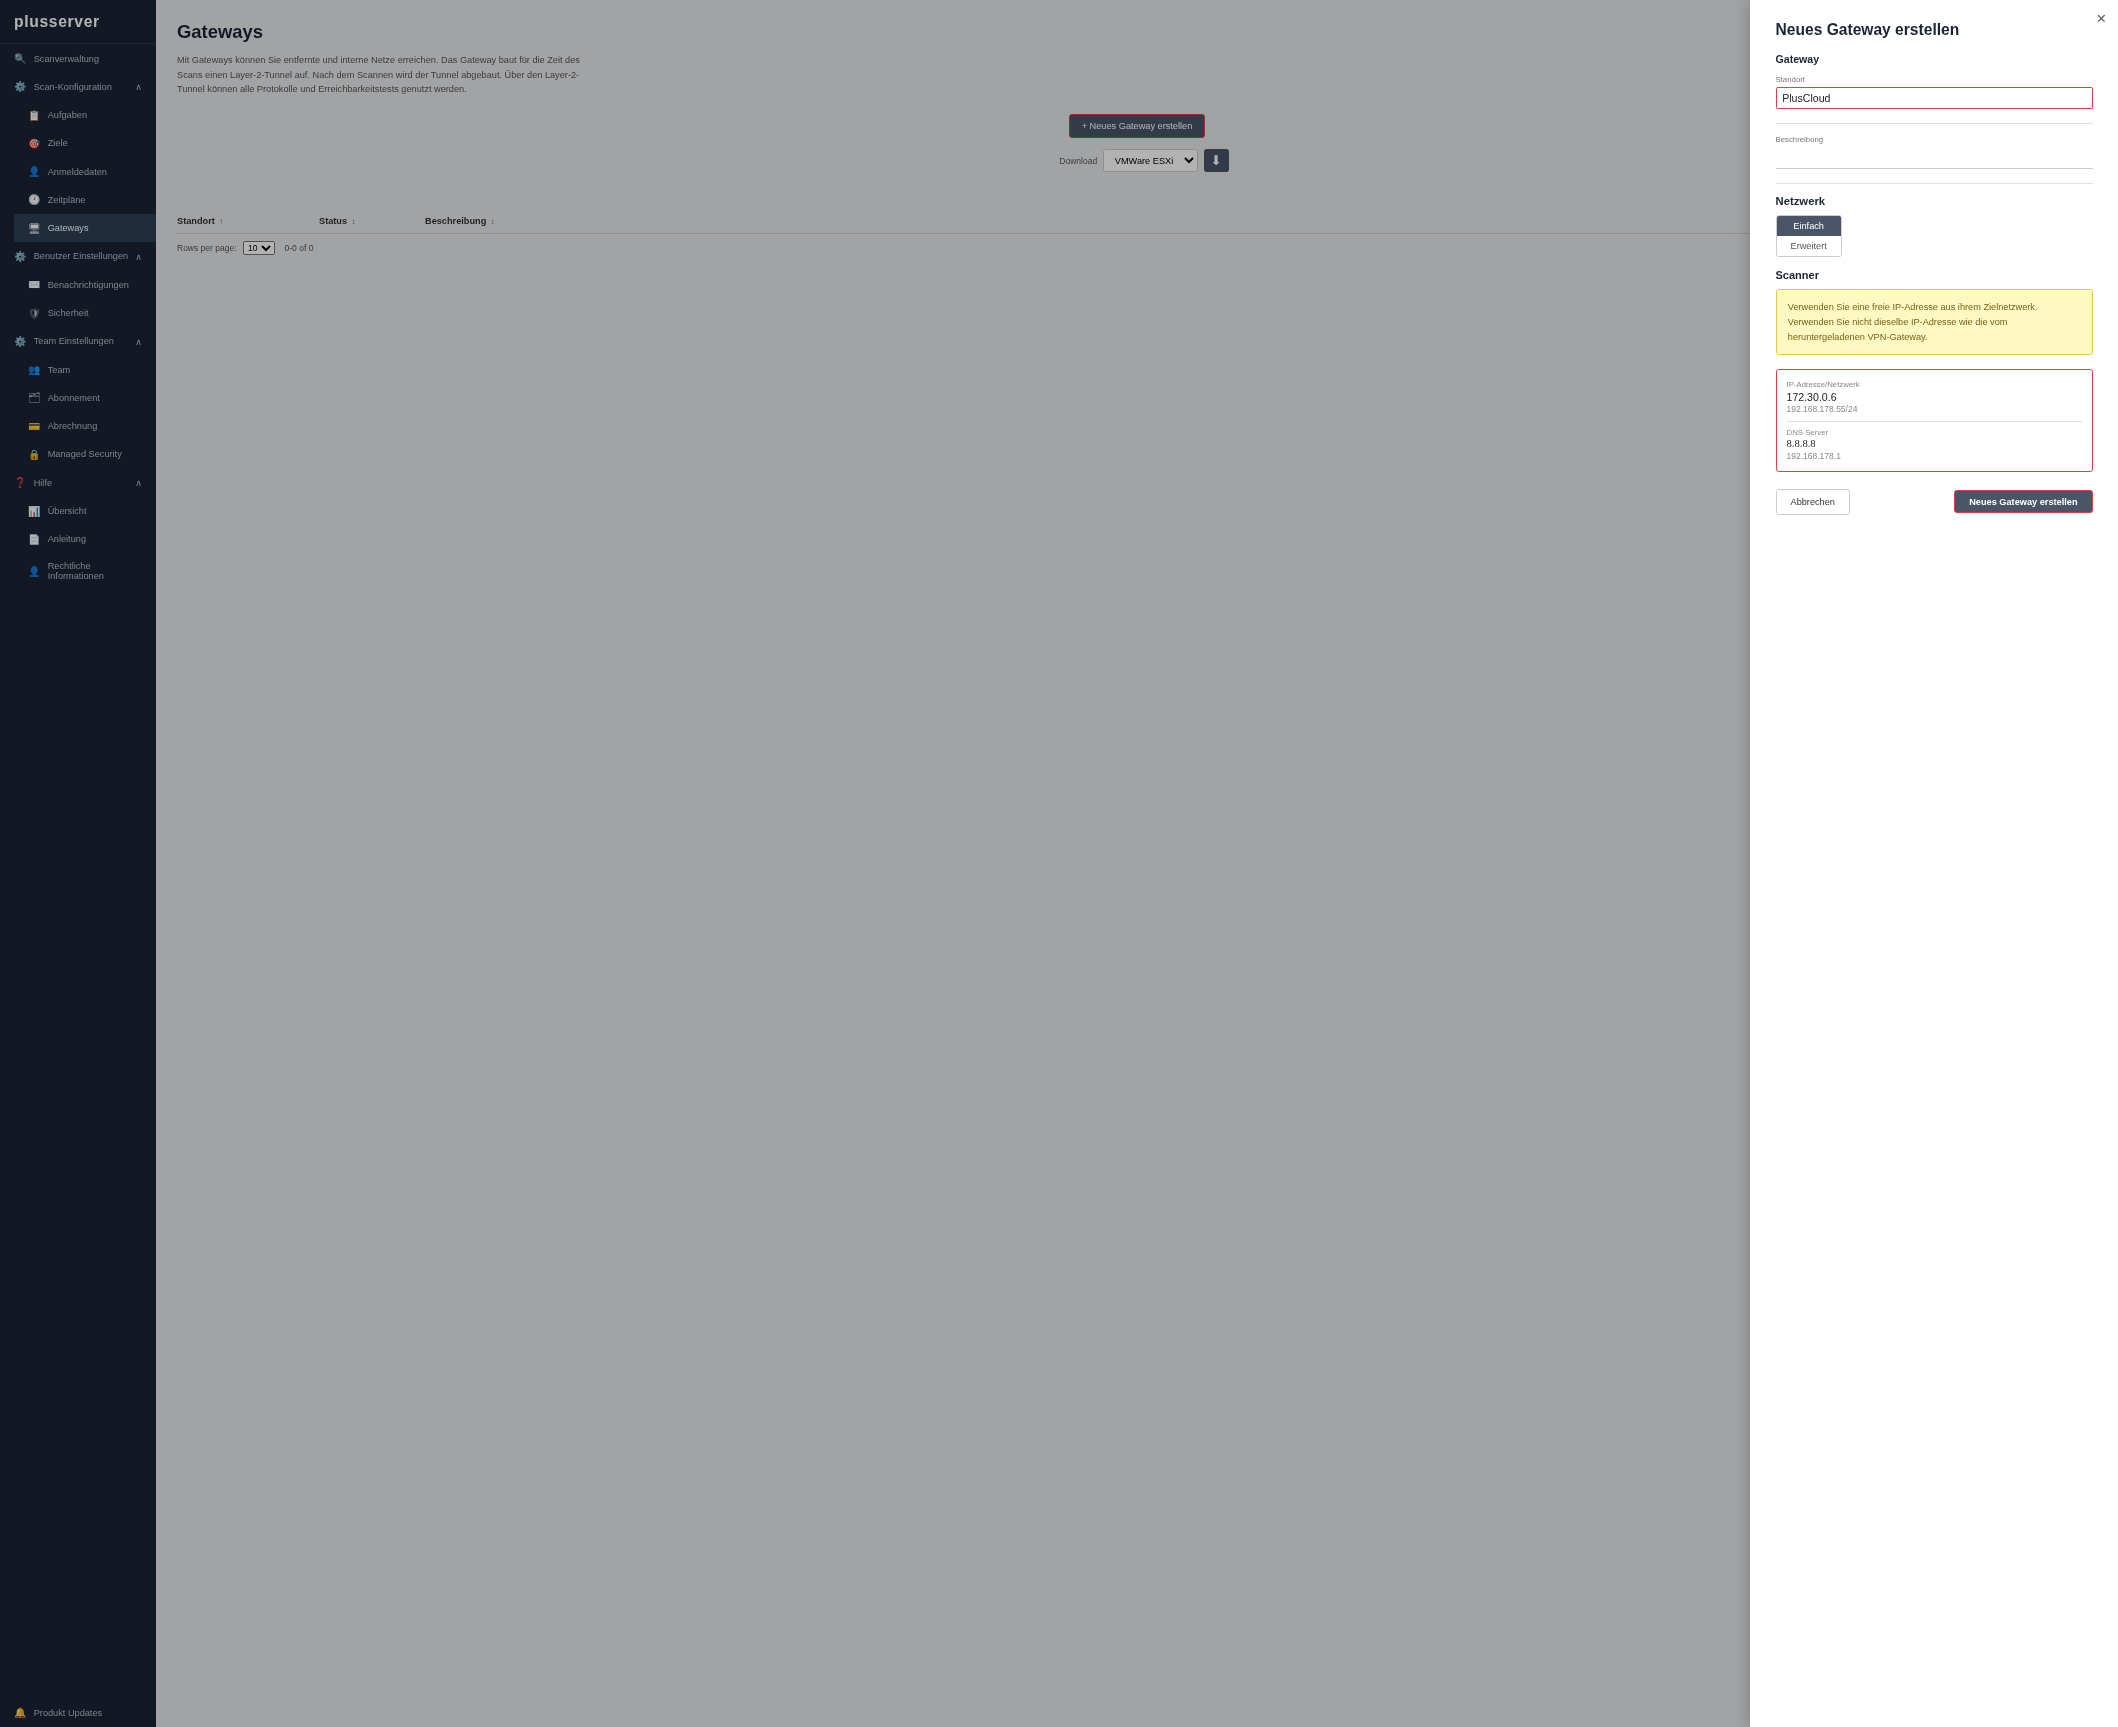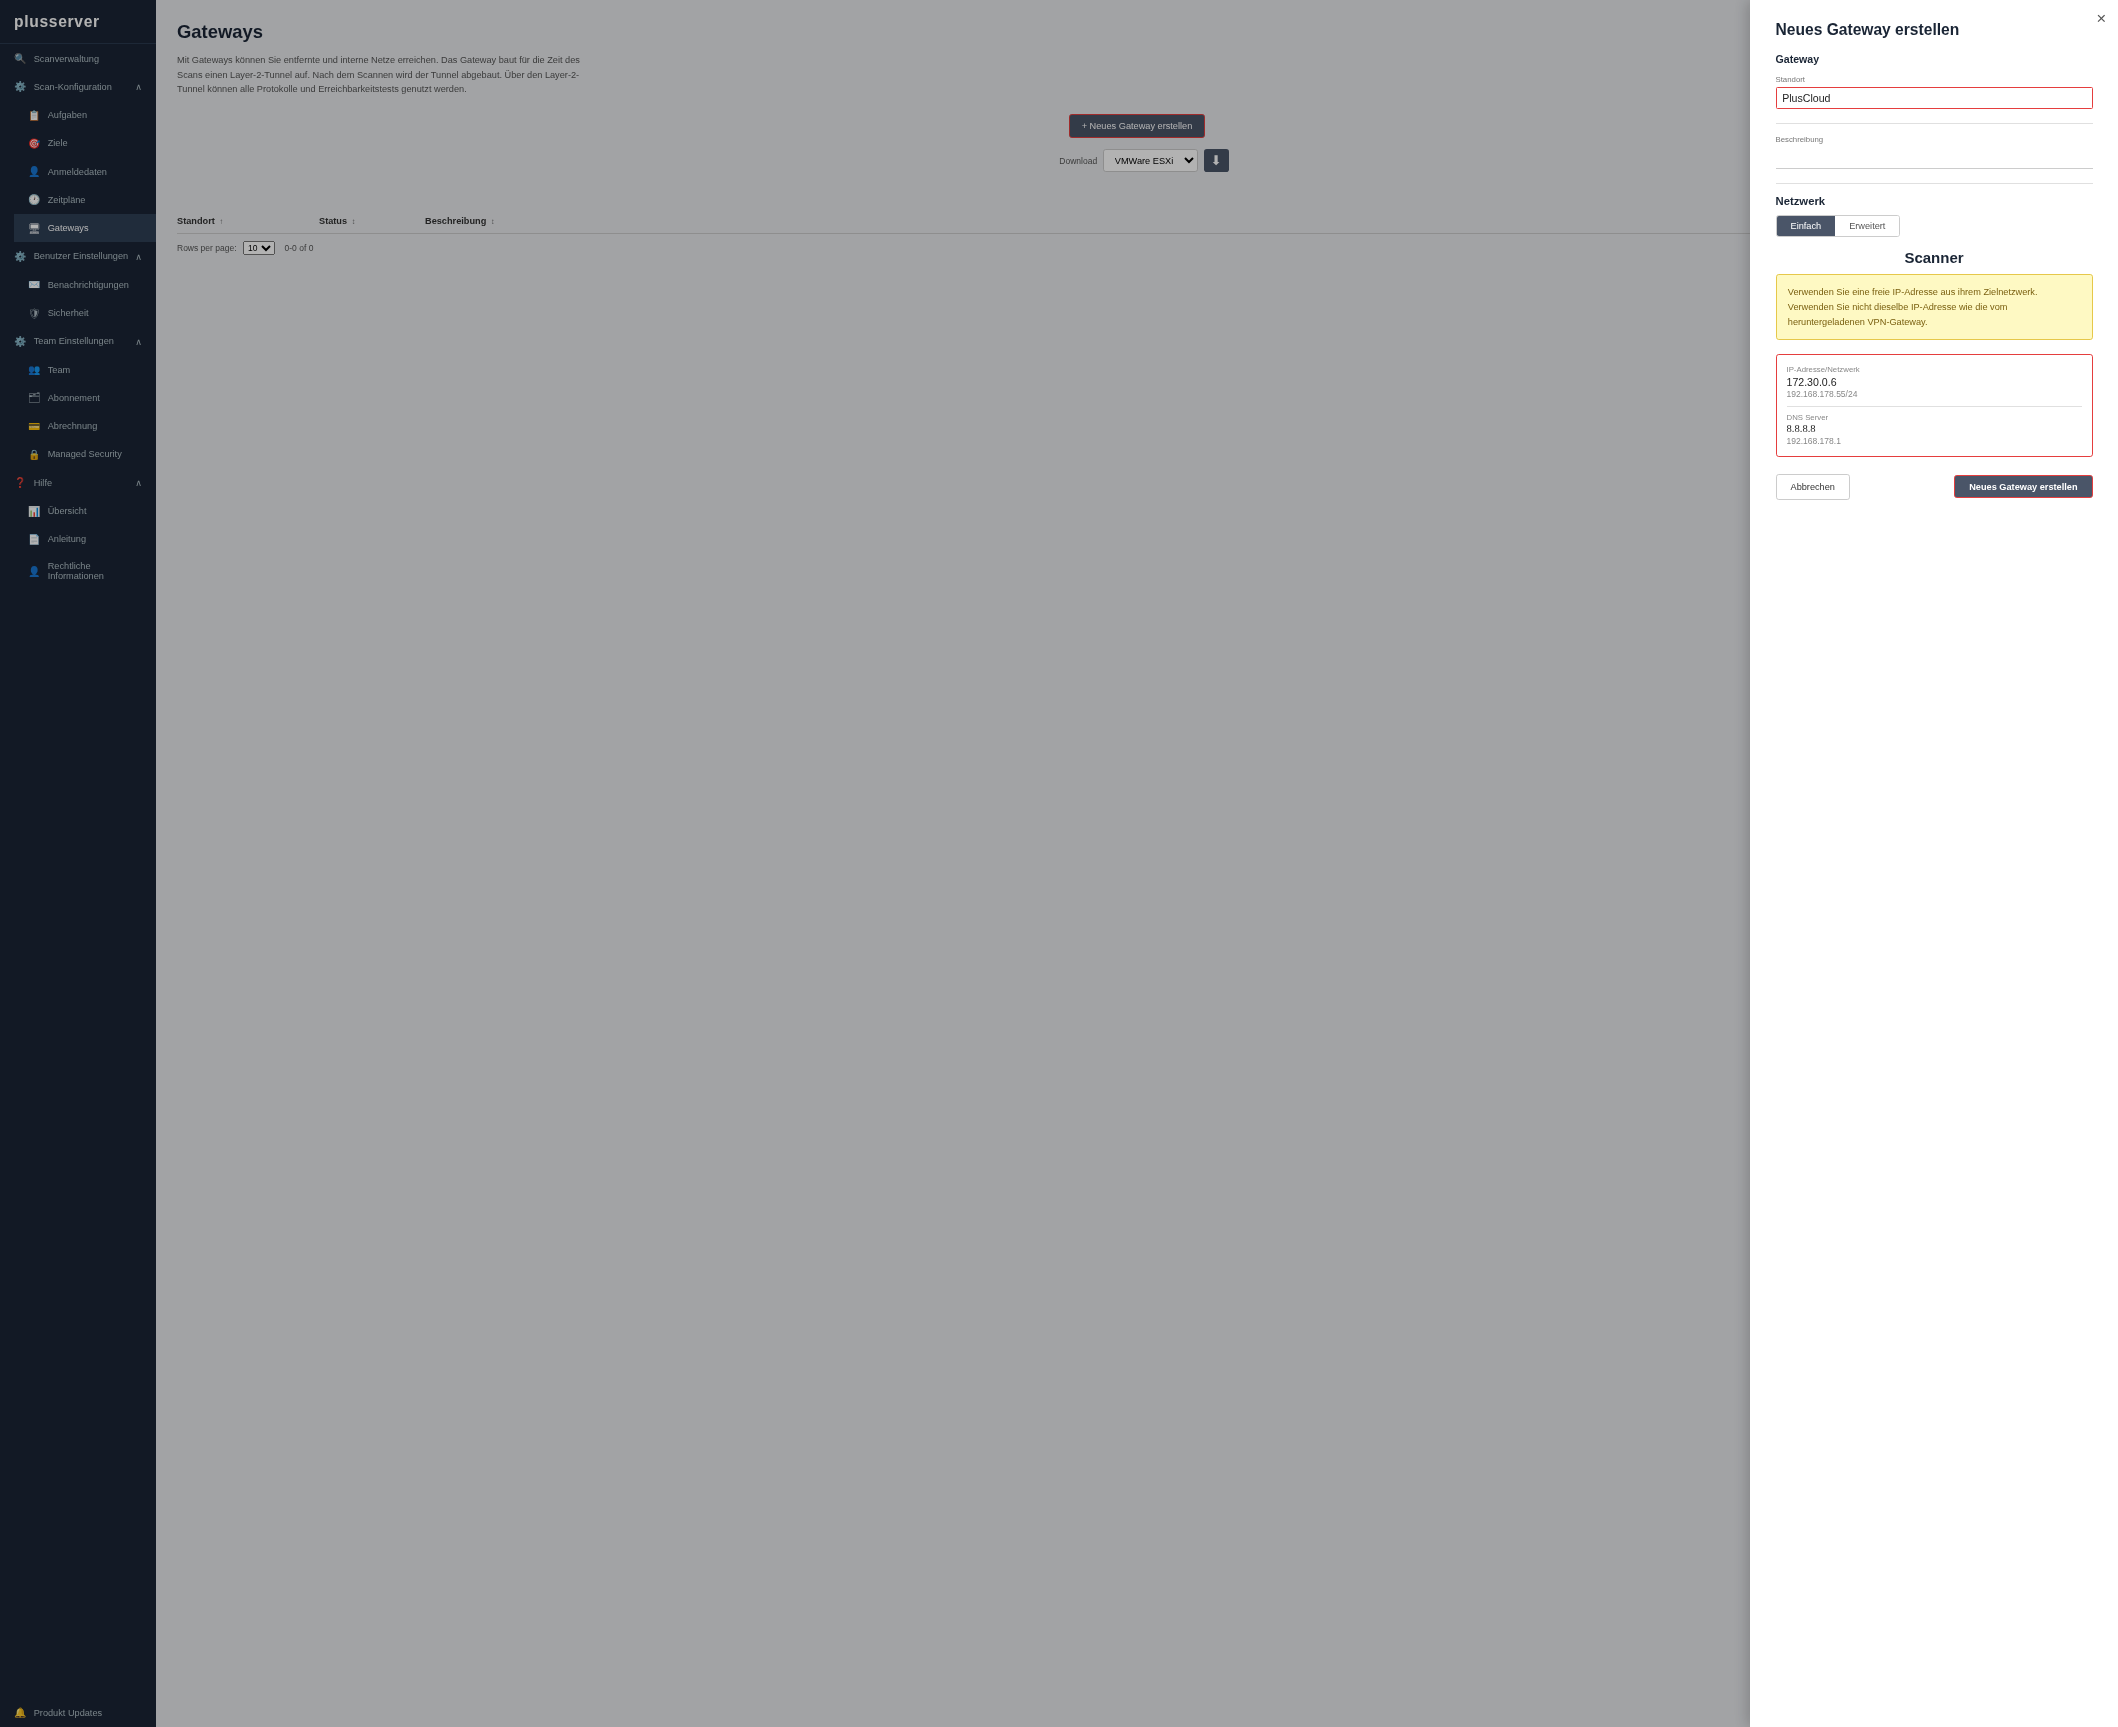--- a/index.html
+++ b/index.html
@@ -43,24 +43,24 @@
     .modal-panel { position: fixed; right: 0; top: 0; width: 368px; height: 100vh; background: white; z-index: 200; overflow-y: auto; box-shadow: -2.8px 0 14px rgba(0,0,0,0.2); padding: 21px 25.5px; }
     .modal-close { position: absolute; top: 11.3px; right: 11.3px; font-size: 12.7px; cursor: pointer; color: #555; background: none; border: none; }
     .modal-title { font-size: 15.6px; font-weight: 600; color: #1a2535; margin-bottom: 14px; }
     .modal-section-title { font-size: 10.6px; font-weight: 600; color: #1a2535; margin-bottom: 10px; }
     .form-group { margin-bottom: 14px; }
     .form-label { font-size: 7.8px; color: #777; margin-bottom: 2.8px; display: block; }
     .form-input { width: 100%; border: none; border-bottom: 1.4px solid #ccc; padding: 4.2px 0; font-size: 10.6px; color: #222; outline: none; }
     .form-input.highlighted { border: 1.4px solid #e53e3e; padding: 4.2px 5.7px; border-radius: 1.4px; }
     .divider { border: none; border-top: 0.7px solid #e0e0e0; margin: 11.3px 0; }
     .network-title { font-size: 11.3px; font-weight: 600; color: #1a2535; margin-bottom: 8.5px; }
-    .tab-group { display: flex; border: 0.7px solid #ccc; border-radius: 2.8px; overflow: hidden; margin-bottom: 11.3px; width: fit-content; }
+    .tab-group { display: flex; border: 0.7px solid #ccc; border-radius: 2.8px; overflow: hidden; margin-bottom: 11.3px; width: fit-content; flex-direction: column; }
     .tab-btn { padding: 5px 14px; font-size: 9.2px; cursor: pointer; background: white; border: none; color: #555; }
     .tab-btn.active { background: #4a5568; color: white; }
-    .scanner-title { font-size: 15px; font-weight: 600; color: #1a2535; margin-bottom: 8.5px; text-align: center; }
+    .scanner-title { font-size: 11px; font-weight: 600; color: #1a2535; margin-bottom: 8.5px; }
     .warning-box { background: #fef9c3; border: 0.7px solid #e6c84a; padding: 10px 11.3px; border-radius: 2.8px; margin-bottom: 14px; font-size: 9.2px; color: #7a6010; line-height: 1.6; }
     .network-form-box { border: 1.4px solid #e53e3e; border-radius: 2.8px; padding: 10px; margin-bottom: 14px; }
     .network-field-label { font-size: 7.8px; color: #888; margin-bottom: 1.4px; }
     .network-field-value { font-size: 10.6px; color: #222; margin-bottom: 1.4px; }
     .network-field-hint { font-size: 8.5px; color: #888; margin-bottom: 7px; }
     .dns-label { font-size: 7.8px; color: #888; margin-top: 5.7px; margin-bottom: 1.4px; }
     .dns-value { font-size: 10.6px; color: #222; margin-bottom: 1.4px; font-family: Liberation Serif, serif; }
     .dns-hint { font-size: 8.5px; color: #888; }
     .modal-actions { display: flex; justify-content: space-between; align-items: center; margin-top: 17px; }
     .btn-cancel { background: white; color: #333; border: 0.7px solid #ccc; padding: 7px 14px; border-radius: 2.8px; cursor: pointer; font-size: 9.2px; }

